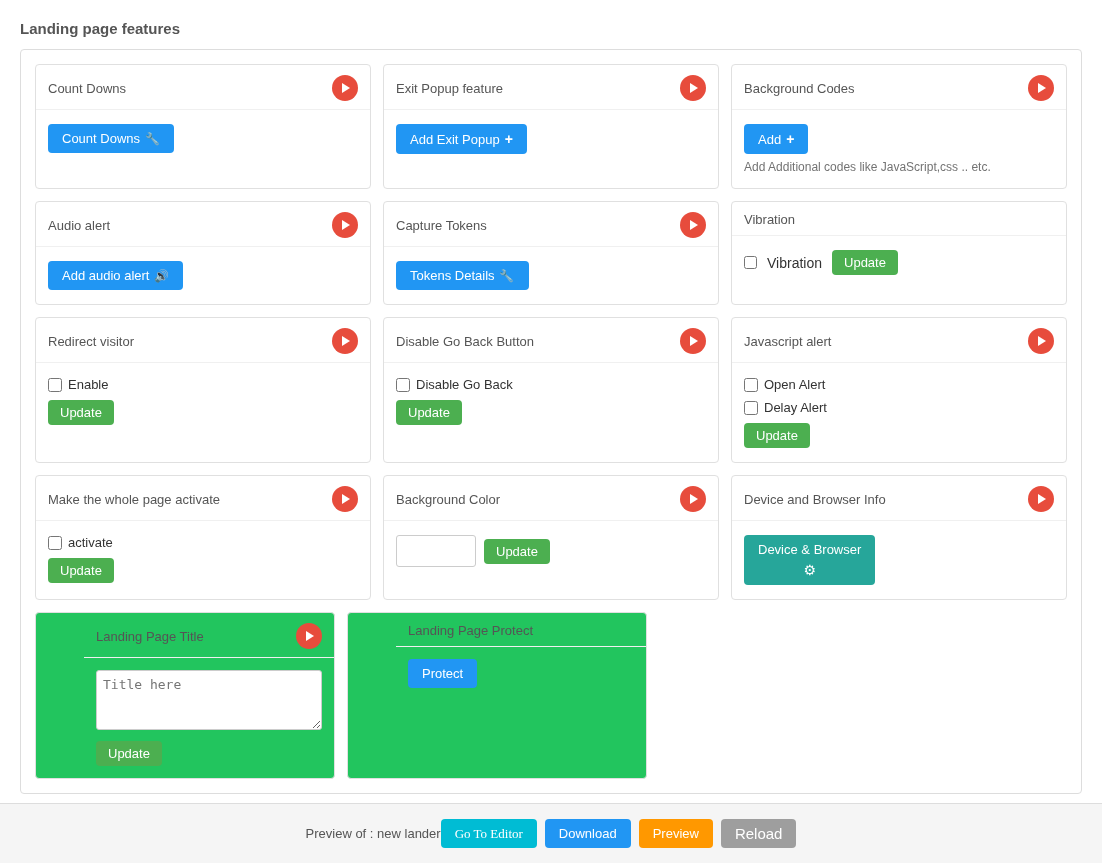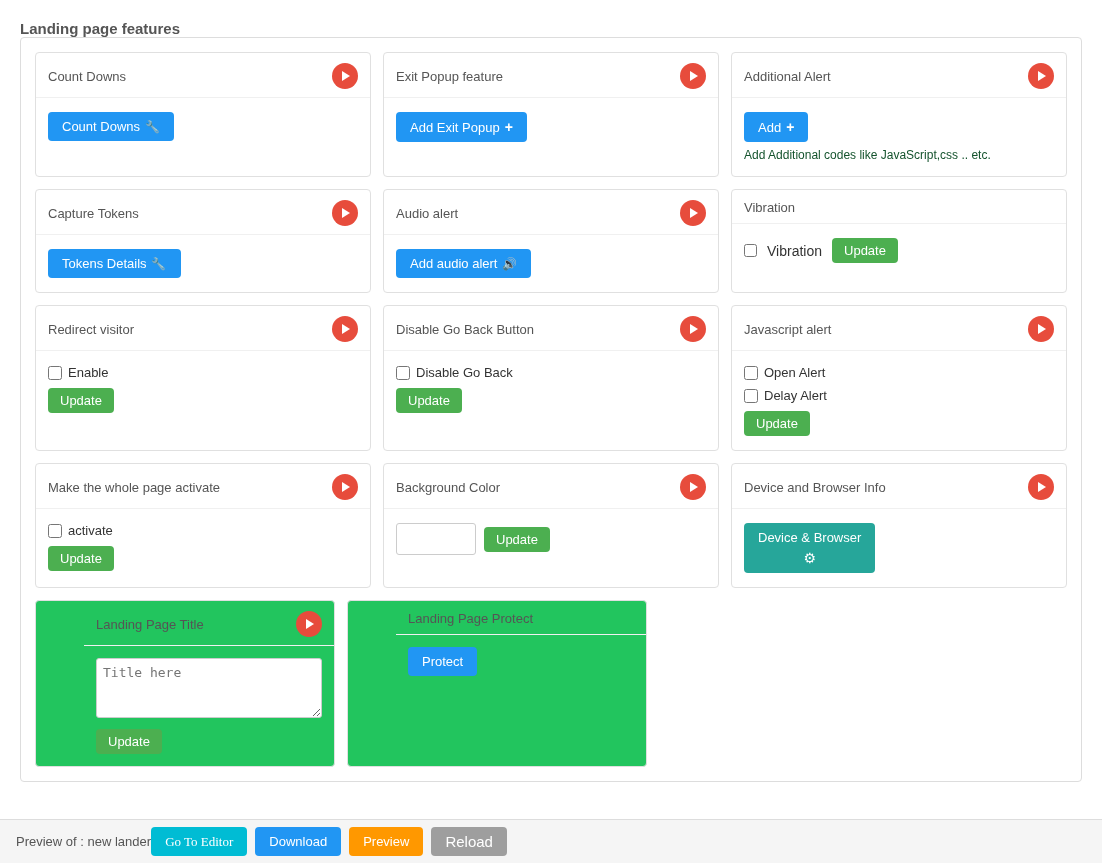--- a/index.html
+++ b/index.html
@@ -6,20 +6,21 @@
     body { font-family: Arial, sans-serif; font-size: 14px; background: #f0f0f0; color: #333; }
 
     .page-wrapper { background: #fff; min-height: 863px; position: relative; }
 
     .main-content { padding: 10px 20px 20px 20px; }
 
     .section-title {
       font-size: 15px;
       font-weight: bold;
       color: #555;
+      margin-bottom: 12px;
       padding-top: 10px;
     }
 
     .feature-card {
       border: 1px solid #e0e0e0;
       border-radius: 4px;
       background: #fff;
       overflow: hidden;
     }
 
@@ -114,21 +115,21 @@
       font-size: 13px;
     }
 
     .checkbox-row input[type="checkbox"] {
       width: 14px;
       height: 14px;
     }
 
     .additional-codes-text {
       font-size: 12px;
-      color: #14532d;
+      color: #737373;
       margin-top: 6px;
     }
 
     .bg-color-row {
       display: flex;
       align-items: center;
       gap: 8px;
     }
 
     .bg-color-input {
@@ -169,27 +170,27 @@
       color: #999;
       resize: vertical;
       margin-bottom: 8px;
     }
 
     .bottom-bar {
       position: fixed;
       bottom: 0;
       left: 0;
       right: 0;
-      height: 44px;
+      height: 60px;
       background: #f5f5f5;
       border-top: 1px solid #ddd;
       display: flex;
       align-items: center;
       padding: 8px 16px;
-      justify-content: flex-start;
+      justify-content: center;
     }
 
     .bottom-bar-left {
       font-size: 13px;
       color: #555;
     }
 
     .bottom-bar-right {
       display: flex;
       gap: 8px;
@@ -271,54 +272,54 @@
           <div class="feature-card-body">
             <button class="btn-blue">
               <span>Add Exit Popup</span>
               <span class="plus-icon"></span>
             </button>
           </div>
         </div>
 
         <div class="feature-card">
           <div class="feature-card-header">
-            <span class="feature-card-title">Additional Alert</span>
+            <span class="feature-card-title">Background Codes</span>
             <button class="play-btn"></button>
           </div>
           <div class="feature-card-body">
             <button class="btn-blue">
               <span>Add</span>
               <span class="plus-icon"></span>
             </button>
             <div class="additional-codes-text">Add Additional codes like JavaScript,css .. etc.</div>
           </div>
         </div>
 
         <div class="feature-card">
           <div class="feature-card-header">
+            <span class="feature-card-title">Audio alert</span>
+            <button class="play-btn"></button>
+          </div>
+          <div class="feature-card-body">
+            <button class="btn-blue">
+              <span>Add audio alert</span>
+              <span class="speaker-icon"></span>
+            </button>
+          </div>
+        </div>
+
+        <div class="feature-card">
+          <div class="feature-card-header">
             <span class="feature-card-title">Capture Tokens</span>
             <button class="play-btn"></button>
           </div>
           <div class="feature-card-body">
             <button class="btn-blue">
               <span>Tokens Details</span>
               <span class="wrench-icon"></span>
-            </button>
-          </div>
-        </div>
-
-        <div class="feature-card">
-          <div class="feature-card-header">
-            <span class="feature-card-title">Audio alert</span>
-            <button class="play-btn"></button>
-          </div>
-          <div class="feature-card-body">
-            <button class="btn-blue">
-              <span>Add audio alert</span>
-              <span class="speaker-icon"></span>
             </button>
           </div>
         </div>
 
         <div class="feature-card">
           <div class="feature-card-header">
             <span class="feature-card-title">Vibration</span>
           </div>
           <div class="feature-card-body">
             <div class="vibration-row">

